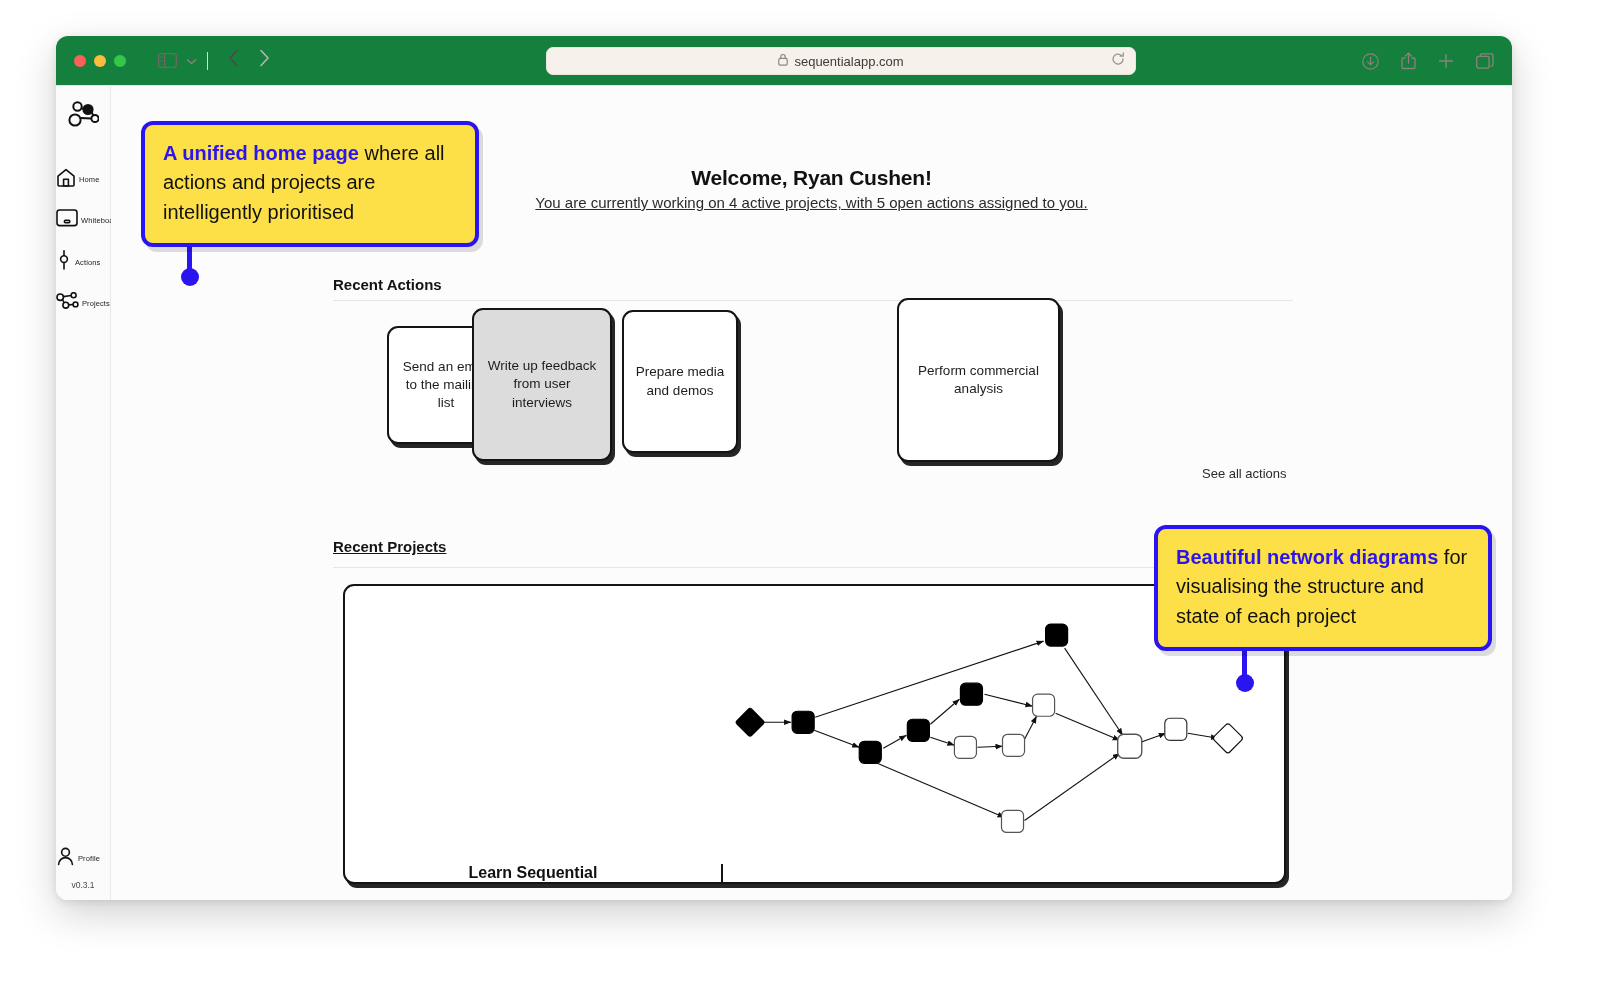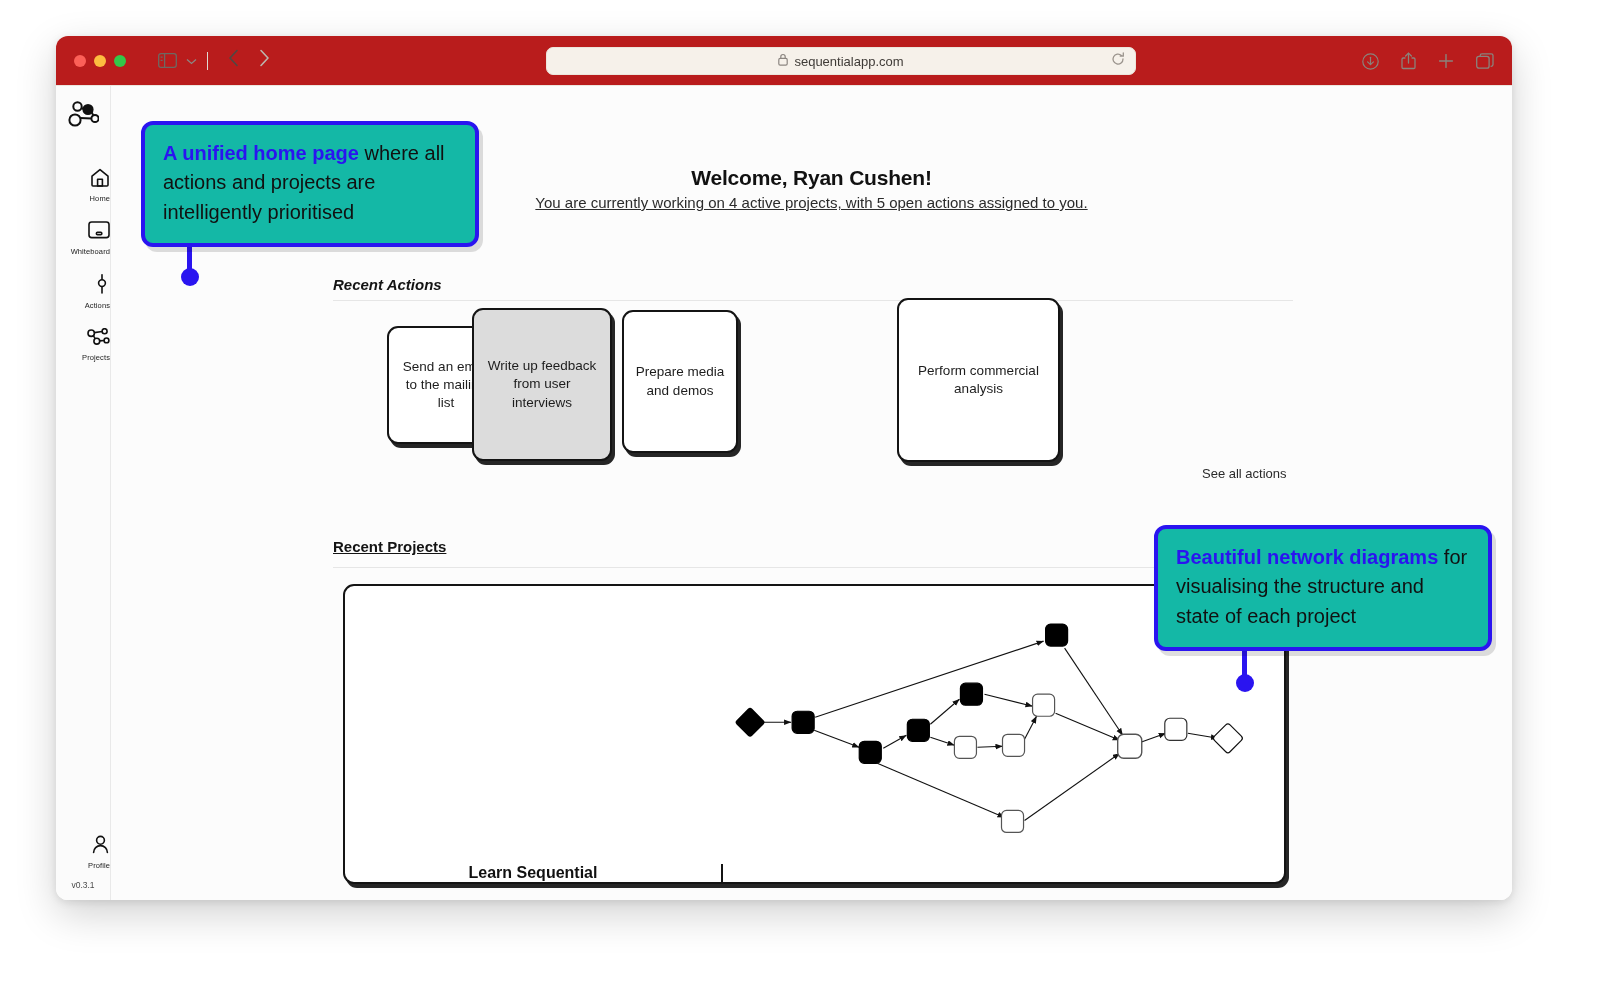--- a/index.html
+++ b/index.html
@@ -17,21 +17,21 @@
     left: 56px; top: 36px;
     width: 1456px; height: 864px;
     background: #fdfaf6;
     border-radius: 12px;
     box-shadow: 0 14px 40px rgba(0,0,0,.18), 0 2px 8px rgba(0,0,0,.10);
     overflow: hidden;
   }
   .titlebar {
     position: relative;
     height: 50px;
-    background: #b91c1c;
+    background: #15803d;
     border-bottom: 1px solid #ece6de;
     display: flex; align-items: center;
   }
   .traffic { display: flex; gap: 8px; margin-left: 18px; }
   .dot { width: 12px; height: 12px; border-radius: 50%; }
   .dot.red { background: #fc6058; }
   .dot.yellow { background: #fdbc40; }
   .dot.green { background: #34c749; }
 
   .tb-icon {
@@ -71,21 +71,21 @@
   .sidebar {
     width: 55px; height: 100%;
     background: #fbfbfb;
     border-right: 1px solid #e9e9e9;
     display: flex; flex-direction: column; align-items: center;
     padding-top: 14px;
     position: relative;
   }
   .logo { margin-bottom: 36px; }
   .nav-item {
-    display: flex; flex-direction: column; align-items: flex-end;
+    display: flex; flex-direction: row; align-items: center;
     gap: 3px; margin-bottom: 18px; width: 100%;
     cursor: pointer;
   }
   .nav-label { font-size: 7.5px; color: #1c1c1c; letter-spacing: .1px; }
   .sidebar-bottom {
     position: absolute; bottom: 10px; left: 0; right: 0;
     display: flex; flex-direction: column; align-items: center; gap: 4px;
   }
   .version { font-size: 8.5px; color: #4b4b4b; }
 
@@ -145,21 +145,21 @@
     width: 378px;
     border-right: 2px solid #141414;
     display: flex; align-items: center; justify-content: center;
   }
   .proj-title { font-size: 16px; font-weight: 700; color:#111; }
   .proj-right { flex: 1; position: relative; }
 
   
   .callout {
     position: absolute;
-    background: #14b8a6;
+    background: #fde047;
     border: 4px solid #2a14f0;
     border-radius: 12px;
     box-shadow: 4px 5px 0 rgba(0,0,0,.13);
     padding: 14px 18px 16px 18px;
     font-size: 20px; line-height: 1.47; color: #111;
     z-index: 60;
   }
   .callout b { color: #2a14f0; font-weight: 700; }
   .callout-stem {
     position: absolute; width: 5px; background: #2a14f0; z-index: 59;
@@ -329,21 +329,21 @@
         </div>
       </nav>
 
       <main class="content">
 
         <section class="welcome">
           <h1>Welcome, Ryan Cushen!</h1>
           <p>You are currently working on 4 active projects, with 5 open actions assigned to you.</p>
         </section>
 
-        <div class="section-title" style="left:222px; top:190px;font-style:italic;">Recent Actions</div>
+        <div class="section-title" style="left:222px; top:190px;">Recent Actions</div>
         <div class="section-rule" style="left:222px; top:214px; width:960px;"></div>
 
         <div class="action-card" style="left:232px; top:240px; width:118px; height:118px;margin-left:44px;">Send an email to the mailing list</div>
         <div class="action-card sel" style="left:361px; top:222px; width:140px; height:153px;">Write up feedback from user interviews</div>
         <div class="action-card" style="left:511px; top:224px; width:116px; height:143px;">Prepare media and demos</div>
         <div class="action-card" style="left:786px; top:212px; width:163px; height:164px;">Perform commercial analysis</div>
 
         <div class="see-all" style="left:1091px; top:380px;text-align:center;">See all actions</div>
 
         <div class="section-title" style="left:222px; top:452px;text-decoration:underline;">Recent Projects</div>

